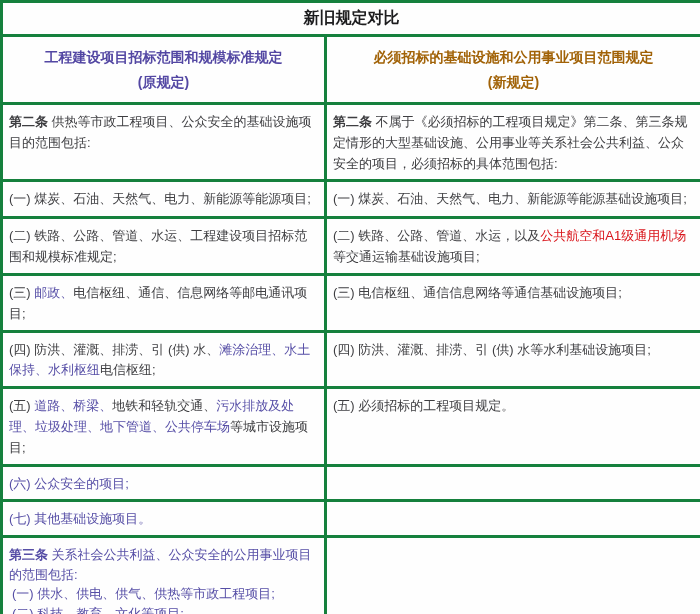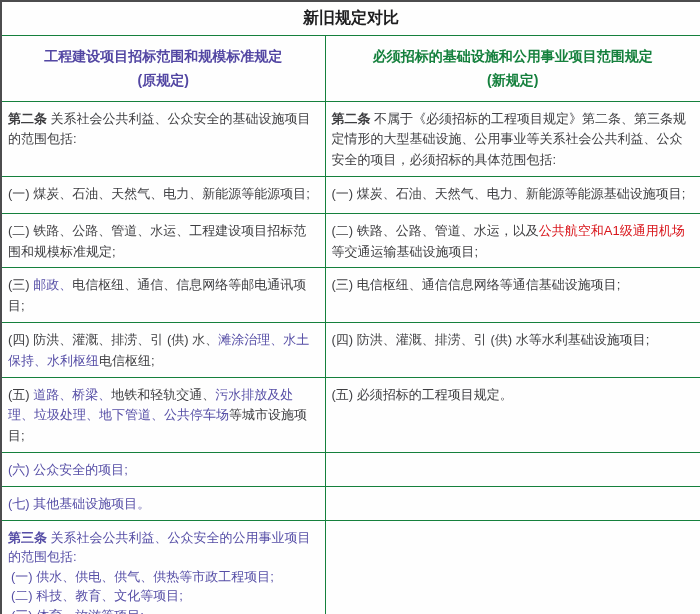--- a/index.html
+++ b/index.html
@@ -1,22 +1,22 @@
 <!DOCTYPE html>
 <html><head>
 <meta charset="utf-8">
 <style>
   html,body{margin:0;padding:0;background:#ffffff;}
   body{width:700px;font-family:"Liberation Sans","DejaVu Sans",sans-serif;}
   table.cmp{width:700px;border-collapse:collapse;table-layout:fixed;border:2px solid #4c4c4e;background:#fefefe;}
-  td{border:1px solid #15803d;vertical-align:top;padding:7px 8px 5px 6px;font-size:13px;line-height:1.6;color:#3e3e41;word-break:break-all;}
+  td{border:3px solid #15803d;vertical-align:top;padding:7px 8px 5px 6px;font-size:13px;line-height:1.6;color:#3e3e41;word-break:break-all;}
   td.title-cell{ text-align:center;vertical-align:middle;font-weight:bold;font-size:16px;color:#1d1d1f;padding:4px;line-height:1.4;}
   td.header-cell{text-align:center;vertical-align:middle;font-weight:bold;font-size:14px;line-height:1.75;padding:8px;}
   td.header-cell.old{color:#5347a3;}
-  td.header-cell.new{color:#15803d;}
+  td.header-cell.new{color:#a16207;}
   tr.h-title{height:34px;}
   tr.h-header{height:60px;}
   tr.h-r0{height:75px;}
   tr.h-r1{height:37px;}
   tr.h-r2{height:51px;}
   tr.h-r3{height:40px;}
   tr.h-r4{height:40px;}
   tr.h-r5{height:52px;}
   tr.h-r6{height:31px;}
   tr.h-r7{height:32px;}
@@ -47,21 +47,21 @@
       <span>工程建设项目招标范围和规模标准规定</span><br>
       <span>(原规定)</span>
     </td>
     <td class="header-cell new">
       <span>必须招标的基础设施和公用事业项目范围规定</span><br>
       <span>(新规定)</span>
     </td>
   </tr>
 
   <tr class="h-r0">
-    <td><span class="b">第二条</span><span> 关系社会公共利益、公众安全的基础设施项目的范围包括:</span></td>
+    <td><span class="b">第二条</span><span> 供热等市政工程项目、公众安全的基础设施项目的范围包括:</span></td>
     <td><span class="b">第二条</span><span> 不属于《必须招标的工程项目规定》第二条、第三条规定情形的大型基础设施、公用事业等关系社会公共利益、公众安全的项目，必须招标的具体范围包括:</span></td>
   </tr>
 
   <tr class="h-r1">
     <td><span>(一) 煤炭、石油、天然气、电力、新能源等能源项目;</span></td>
     <td><span>(一) 煤炭、石油、天然气、电力、新能源等能源基础设施项目;</span></td>
   </tr>
 
   <tr class="h-r2">
     <td><span>(二) 铁路、公路、管道、水运、工程建设项目招标范围和规模标准规定;</span></td>

